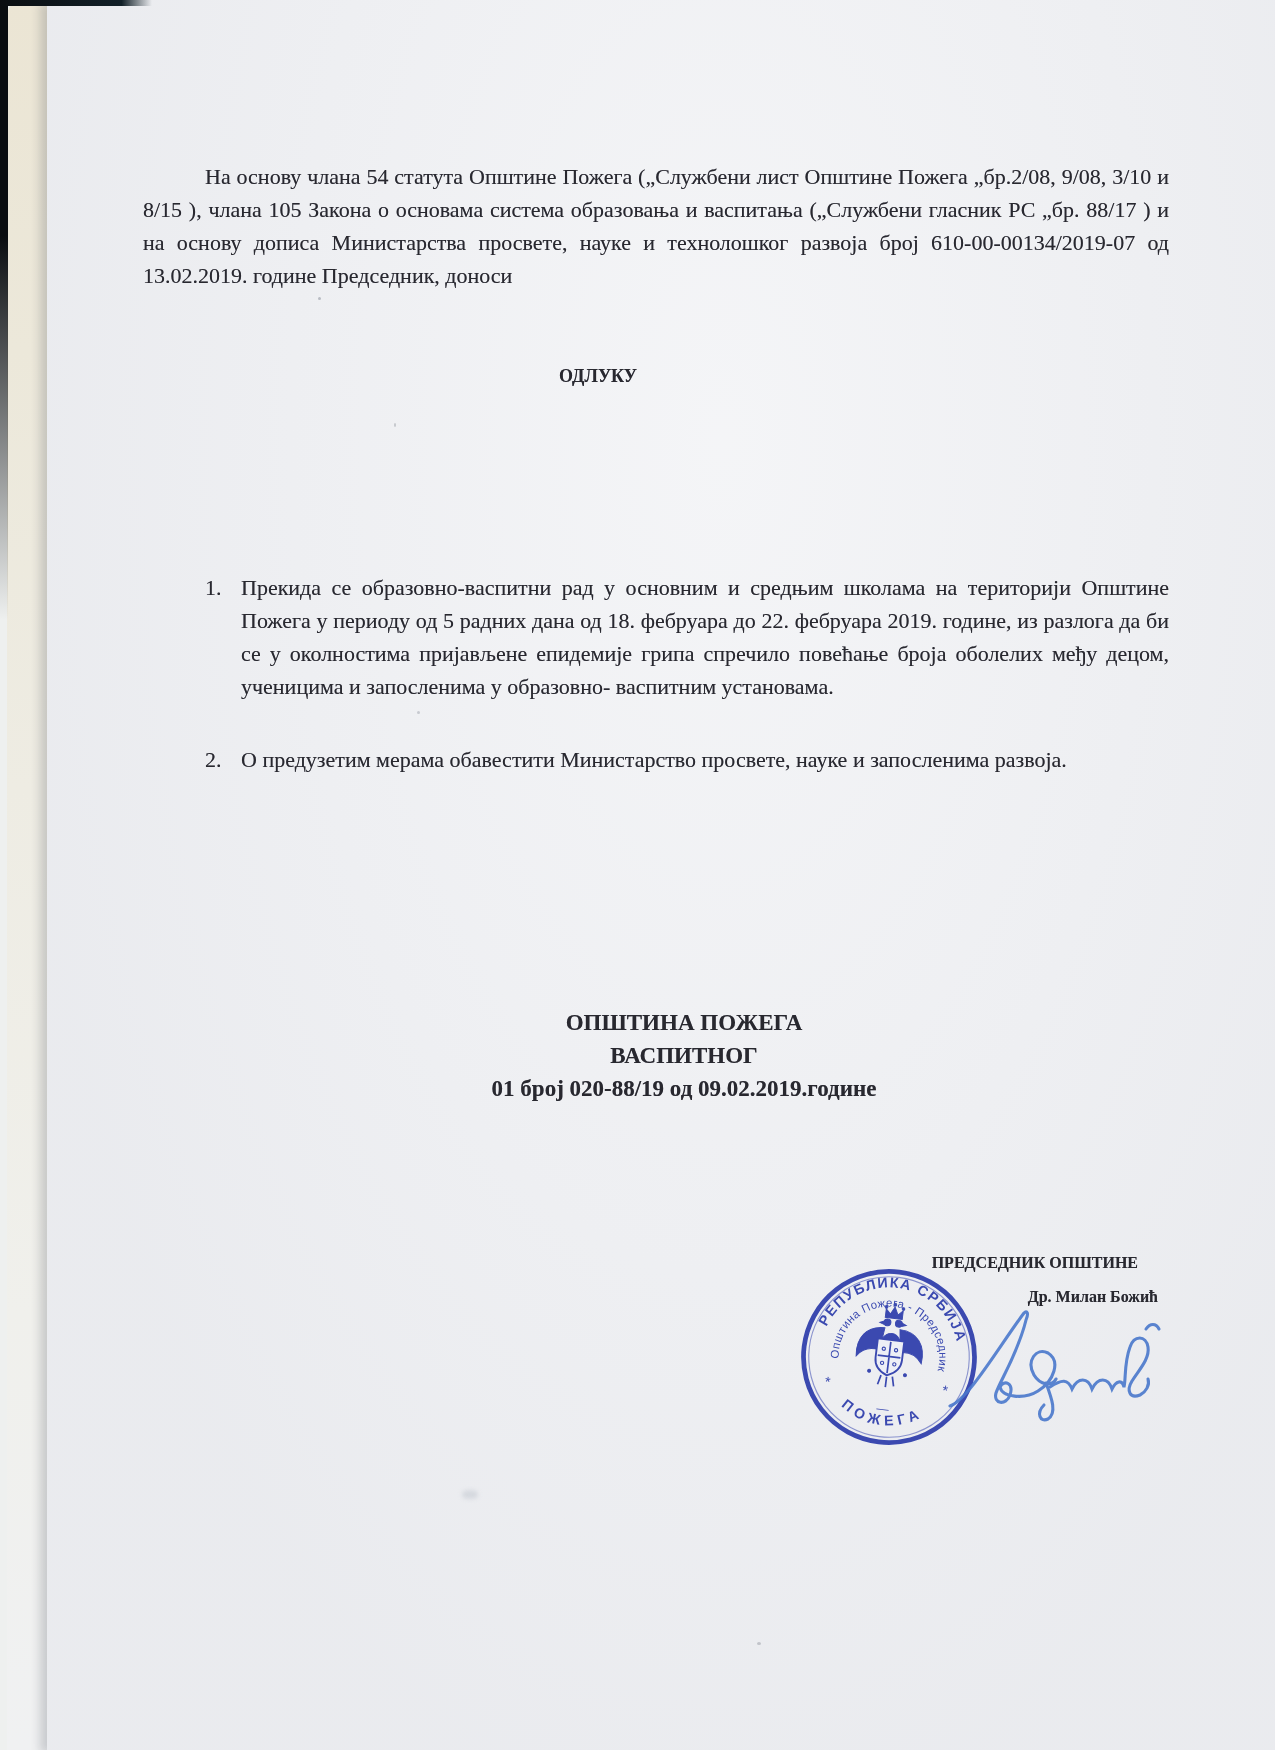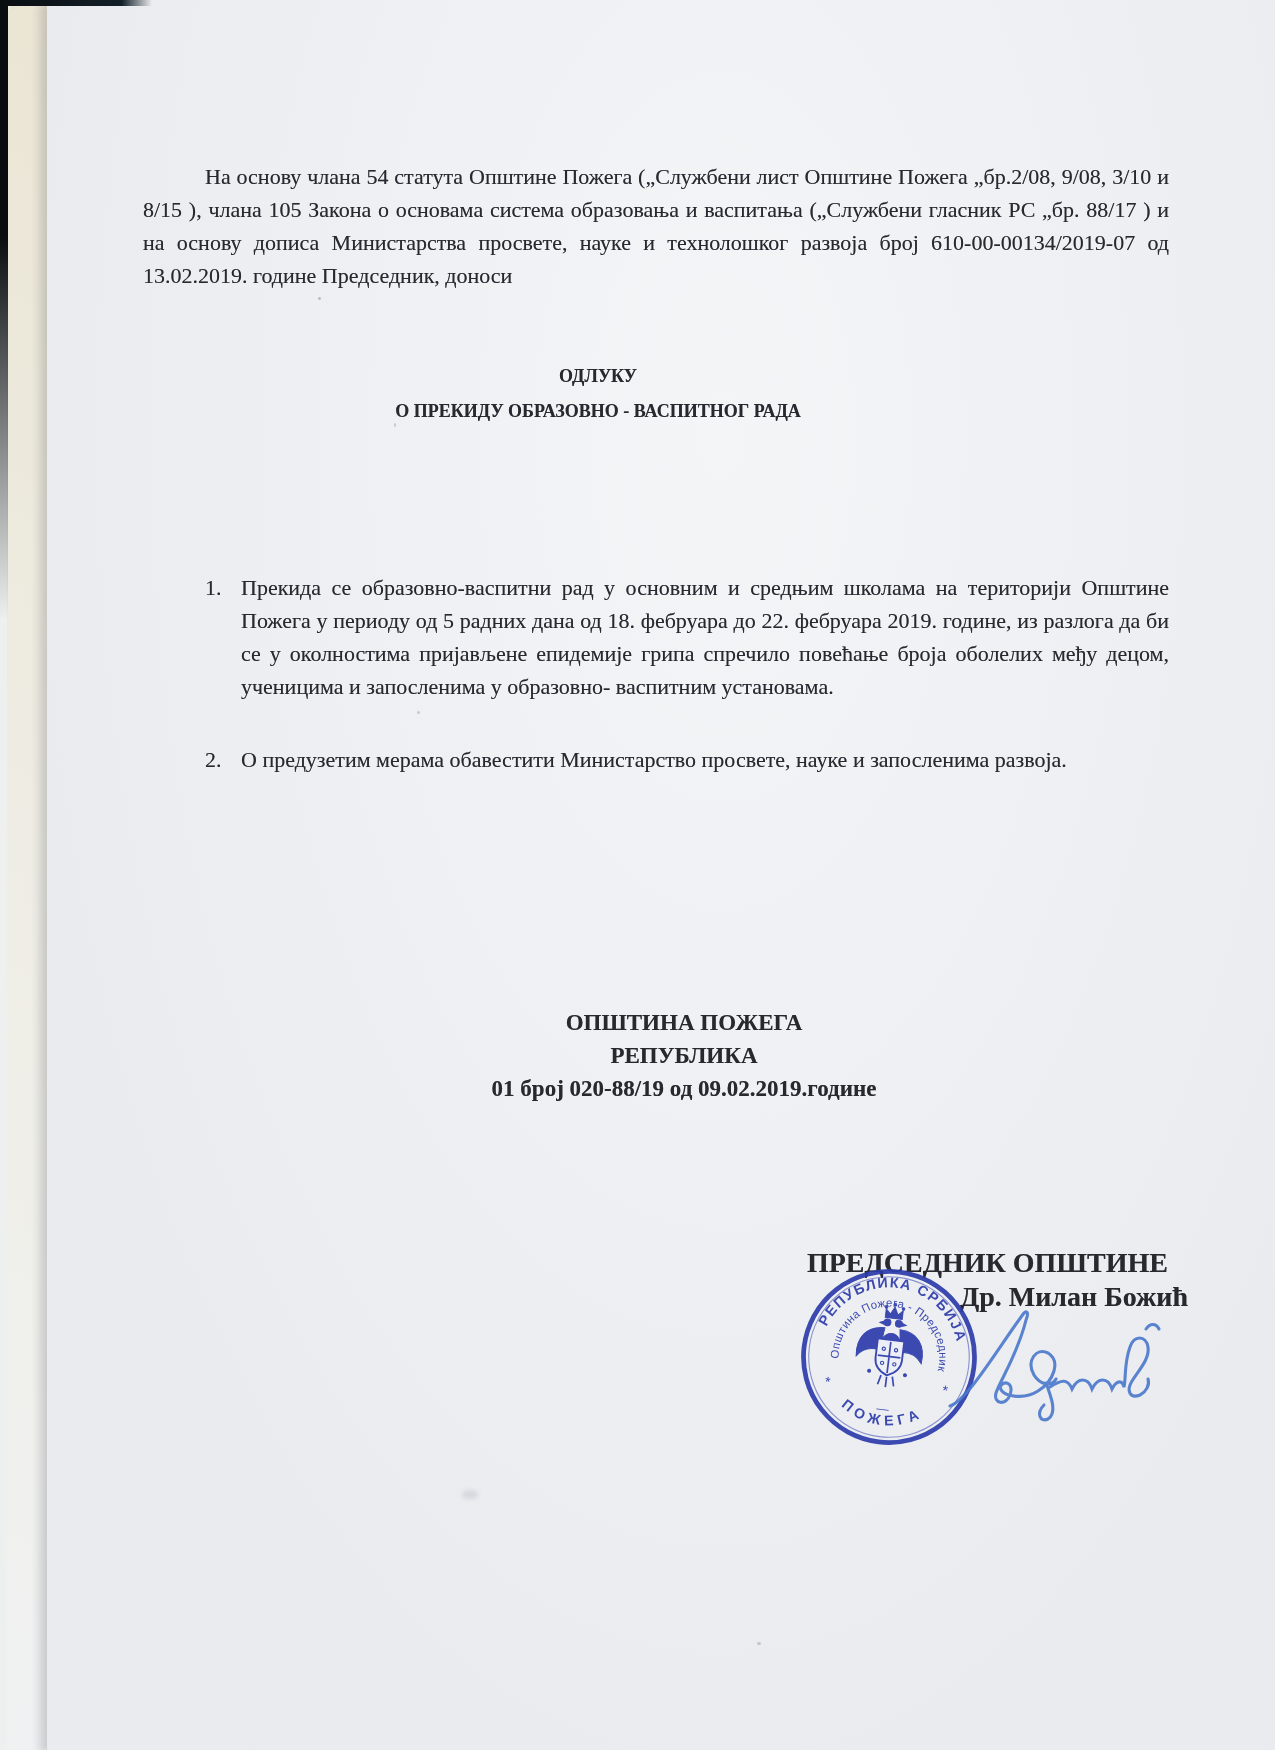--- a/index.html
+++ b/index.html
@@ -32,22 +32,22 @@
     text-align:center;font-weight:bold;font-size:18px;line-height:35px;
     transform:translateX(-58px);}
   .list{position:absolute;left:205px;top:571px;width:964px;}
   .list-row{display:flex;}
   .list-row + .list-row{margin-top:40px;}
   .list-num{width:36px;flex:0 0 36px;}
   .list-text{flex:1;text-align:justify;}
   .issuer{position:absolute;left:143px;top:960px;width:1026px;
     text-align:center;font-weight:bold;font-size:23px;line-height:33px;
     transform:translateX(28px);margin-top:46px;}
-  .sig-block{position:absolute;left:700px;top:1246px;width:488px;
-    text-align:right;font-weight:bold;font-size:28px;line-height:34px;}
+  .sig-block{position:absolute;left:670px;top:1246px;width:488px;
+    text-align:right;font-weight:bold;font-size:16px;line-height:34px;}
   .sig-title{padding-right:20px;}
   
   .stamp-wrap{position:absolute;left:794px;top:1262px;width:190px;height:190px;
     transform:rotate(7deg);opacity:.92;}
   .autograph-wrap{position:absolute;left:938px;top:1283px;width:252px;height:152px;}
   .stamp-text{font-family:"Liberation Sans","DejaVu Sans",sans-serif;}
   
   .speck{position:absolute;background:#8d929c;border-radius:50%;opacity:.55;}
   .sp1{left:318px;top:297px;width:3px;height:3px;}
   .sp2{left:394px;top:423px;width:2px;height:4px;opacity:.45;}
@@ -65,37 +65,36 @@
   <div class="sheet">
     <div class="sheet-grain"></div>
   </div>
   <div class="edge-black-left"></div>
   <div class="edge-black-top"></div>
 
   <div class="txt intro">На основу члана 54 статута Општине Пожега („Службени лист  Општине Пожега „бр.2/08, 9/08, 3/10 и 8/15 ), члана 105 Закона о основама система образовања и васпитања („Службени гласник РС „бр. 88/17 ) и на основу дописа Министарства просвете, науке и технолошког развоја број 610-00-00134/2019-07 од 13.02.2019. године  Председник, доноси</div>
 
   <div class="txt title-block">
     <div>ОДЛУКУ</div>
-    <div>О ПРЕКИДУ ОБРАЗОВНО - ВАСПИТНОГ РАДА</div>
   </div>
 
   <div class="txt list">
     <div class="list-row">
       <div class="list-num">1.</div>
       <div class="list-text">Прекида се  образовно-васпитни рад у основним и средњим школама на територији Општине Пожега у периоду од 5 радних дана од 18. фебруара до 22. фебруара 2019. године, из разлога да би се у околностима пријављене епидемије грипа спречило повећање броја оболелих међу децом, ученицима и запосленима у образовно- васпитним установама.</div>
     </div>
     <div class="list-row">
       <div class="list-num">2.</div>
       <div class="list-text">О предузетим мерама обавестити Министарство просвете, науке и запосленима развоја.</div>
     </div>
   </div>
 
   <div class="txt issuer">
     <div>ОПШТИНА ПОЖЕГА</div>
-    <div>РЕПУБЛИКА</div>
+    <div>ВАСПИТНОГ</div>
     <div>01 број 020-88/19 од 09.02.2019.године</div>
   </div>
 
   <div class="txt sig-block">
     <div class="sig-title">ПРЕДСЕДНИК ОПШТИНЕ</div>
     <div>Др. Милан Божић</div>
   </div>
 
   <div class="stamp-wrap">
     <svg width="190" height="190" viewBox="0 0 200 200">

